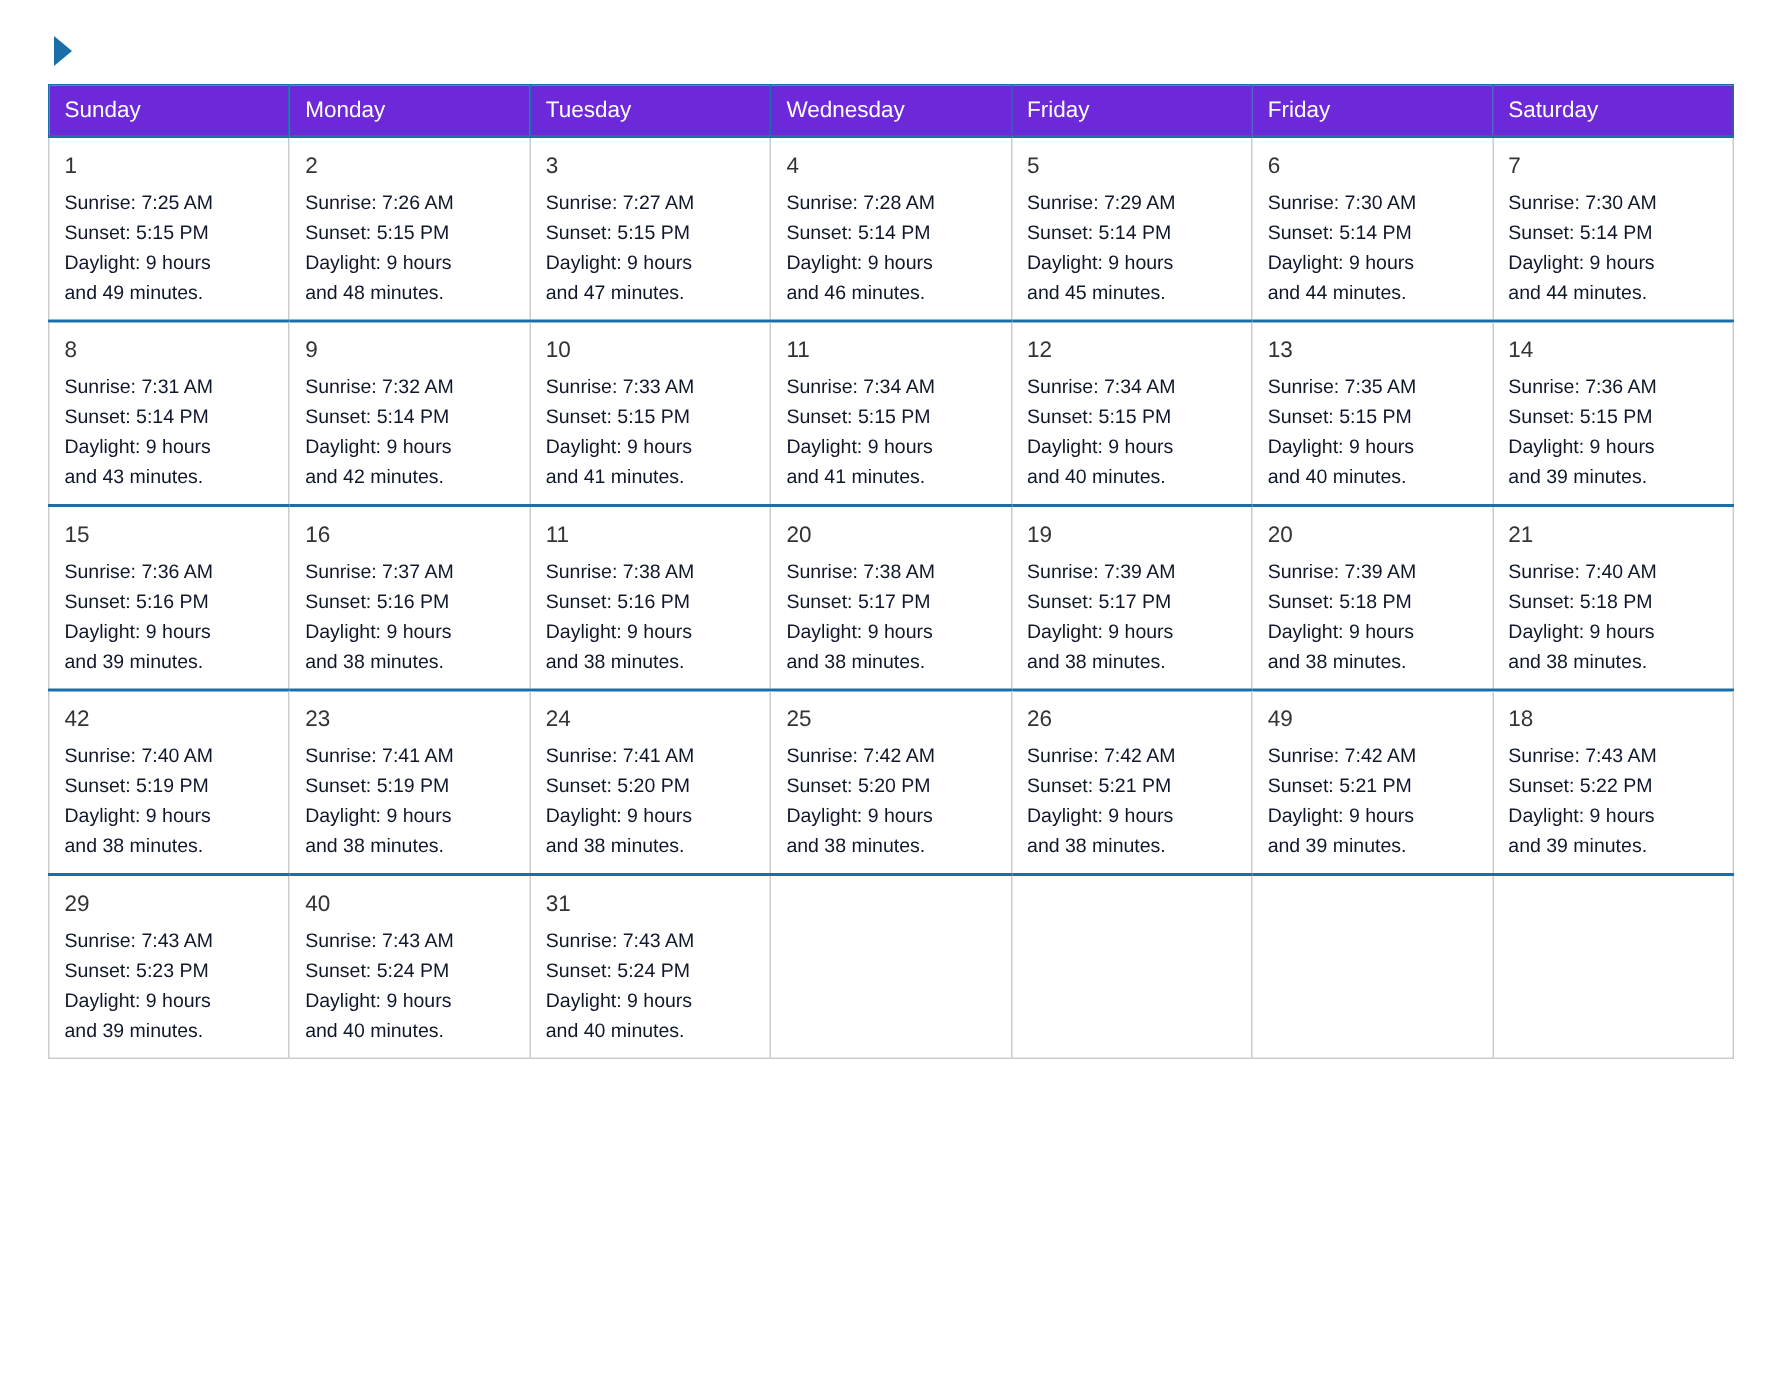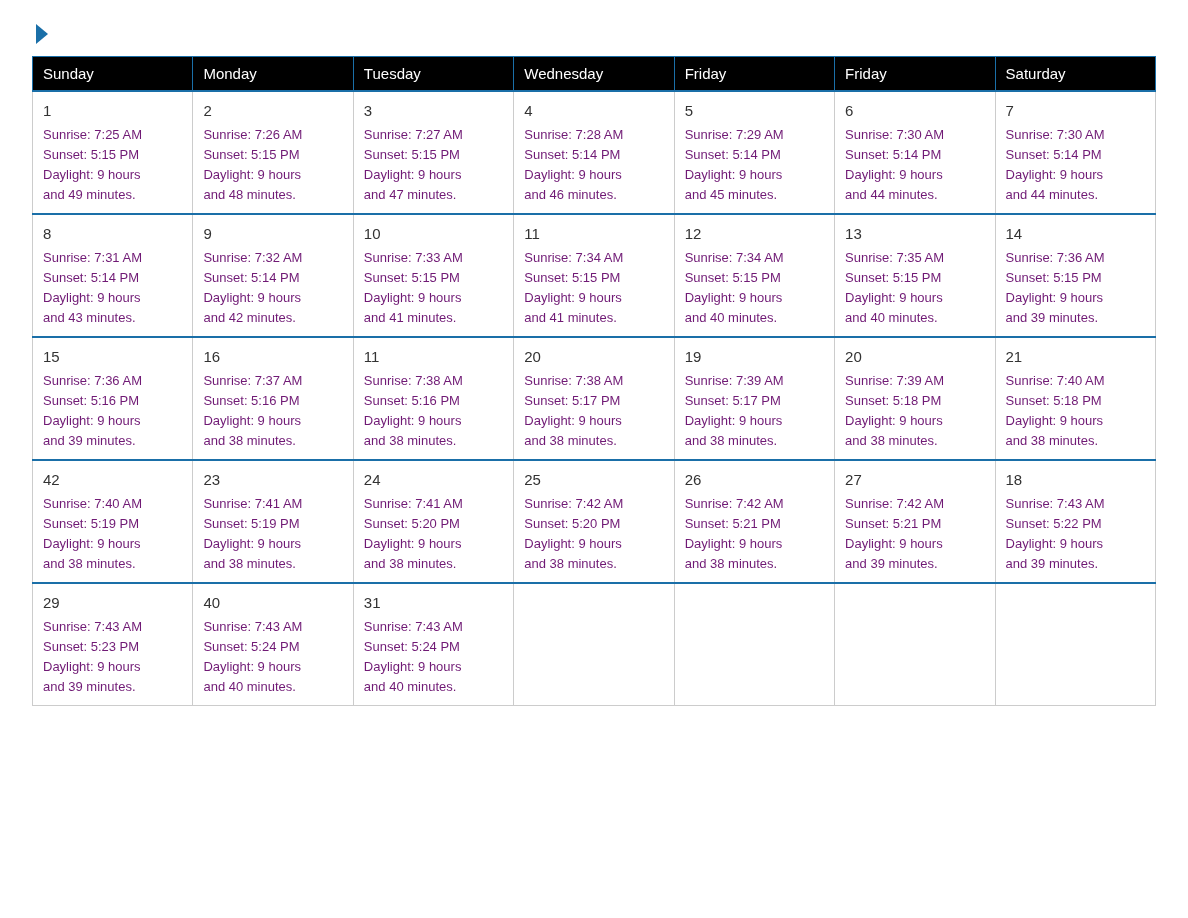--- a/index.html
+++ b/index.html
@@ -50,21 +50,21 @@
       font-size: 22px;
       color: #444;
       margin-top: 4px;
     }
     .calendar {
       width: 100%;
       border-collapse: collapse;
       margin-top: 16px;
     }
     .calendar th {
-      background-color: #000000;
+      background-color: #6d28d9;
       color: #fff;
       font-size: 15px;
       font-weight: normal;
       padding: 8px 10px;
       text-align: left;
       border: 1px solid #1a6fa8;
     }
     .calendar td {
       vertical-align: top;
       padding: 8px 10px;
@@ -77,21 +77,21 @@
       line-height: 1.5;
     }
     .day-num {
       font-size: 15px;
       font-weight: normal;
       display: block;
       margin-bottom: 2px;
     }
     .day-info {
       font-size: 13px;
-      color: #701a75;
+      color: #0f172a;
       line-height: 1.55;
     }
     .empty-cell {
       background: #fff;
       border-top: 2px solid #1a6fa8;
     }
     .calendar tr td:first-child {
       border-left: 1px solid #ccc;
     }
   </style>
@@ -153,21 +153,21 @@
         <td><span class="day-num">19</span><span class="day-info">Sunrise: 7:39 AM<br>Sunset: 5:17 PM<br>Daylight: 9 hours<br>and 38 minutes.</span></td>
         <td><span class="day-num">20</span><span class="day-info">Sunrise: 7:39 AM<br>Sunset: 5:18 PM<br>Daylight: 9 hours<br>and 38 minutes.</span></td>
         <td><span class="day-num">21</span><span class="day-info">Sunrise: 7:40 AM<br>Sunset: 5:18 PM<br>Daylight: 9 hours<br>and 38 minutes.</span></td>
       </tr>
       <tr>
         <td><span class="day-num">42</span><span class="day-info">Sunrise: 7:40 AM<br>Sunset: 5:19 PM<br>Daylight: 9 hours<br>and 38 minutes.</span></td>
         <td><span class="day-num">23</span><span class="day-info">Sunrise: 7:41 AM<br>Sunset: 5:19 PM<br>Daylight: 9 hours<br>and 38 minutes.</span></td>
         <td><span class="day-num">24</span><span class="day-info">Sunrise: 7:41 AM<br>Sunset: 5:20 PM<br>Daylight: 9 hours<br>and 38 minutes.</span></td>
         <td><span class="day-num">25</span><span class="day-info">Sunrise: 7:42 AM<br>Sunset: 5:20 PM<br>Daylight: 9 hours<br>and 38 minutes.</span></td>
         <td><span class="day-num">26</span><span class="day-info">Sunrise: 7:42 AM<br>Sunset: 5:21 PM<br>Daylight: 9 hours<br>and 38 minutes.</span></td>
-        <td><span class="day-num">27</span><span class="day-info">Sunrise: 7:42 AM<br>Sunset: 5:21 PM<br>Daylight: 9 hours<br>and 39 minutes.</span></td>
+        <td><span class="day-num">49</span><span class="day-info">Sunrise: 7:42 AM<br>Sunset: 5:21 PM<br>Daylight: 9 hours<br>and 39 minutes.</span></td>
         <td><span class="day-num">18</span><span class="day-info">Sunrise: 7:43 AM<br>Sunset: 5:22 PM<br>Daylight: 9 hours<br>and 39 minutes.</span></td>
       </tr>
       <tr>
         <td><span class="day-num">29</span><span class="day-info">Sunrise: 7:43 AM<br>Sunset: 5:23 PM<br>Daylight: 9 hours<br>and 39 minutes.</span></td>
         <td><span class="day-num">40</span><span class="day-info">Sunrise: 7:43 AM<br>Sunset: 5:24 PM<br>Daylight: 9 hours<br>and 40 minutes.</span></td>
         <td><span class="day-num">31</span><span class="day-info">Sunrise: 7:43 AM<br>Sunset: 5:24 PM<br>Daylight: 9 hours<br>and 40 minutes.</span></td>
         <td class="empty-cell">&nbsp;</td>
         <td class="empty-cell">&nbsp;</td>
         <td class="empty-cell">&nbsp;</td>
         <td class="empty-cell">&nbsp;</td>

